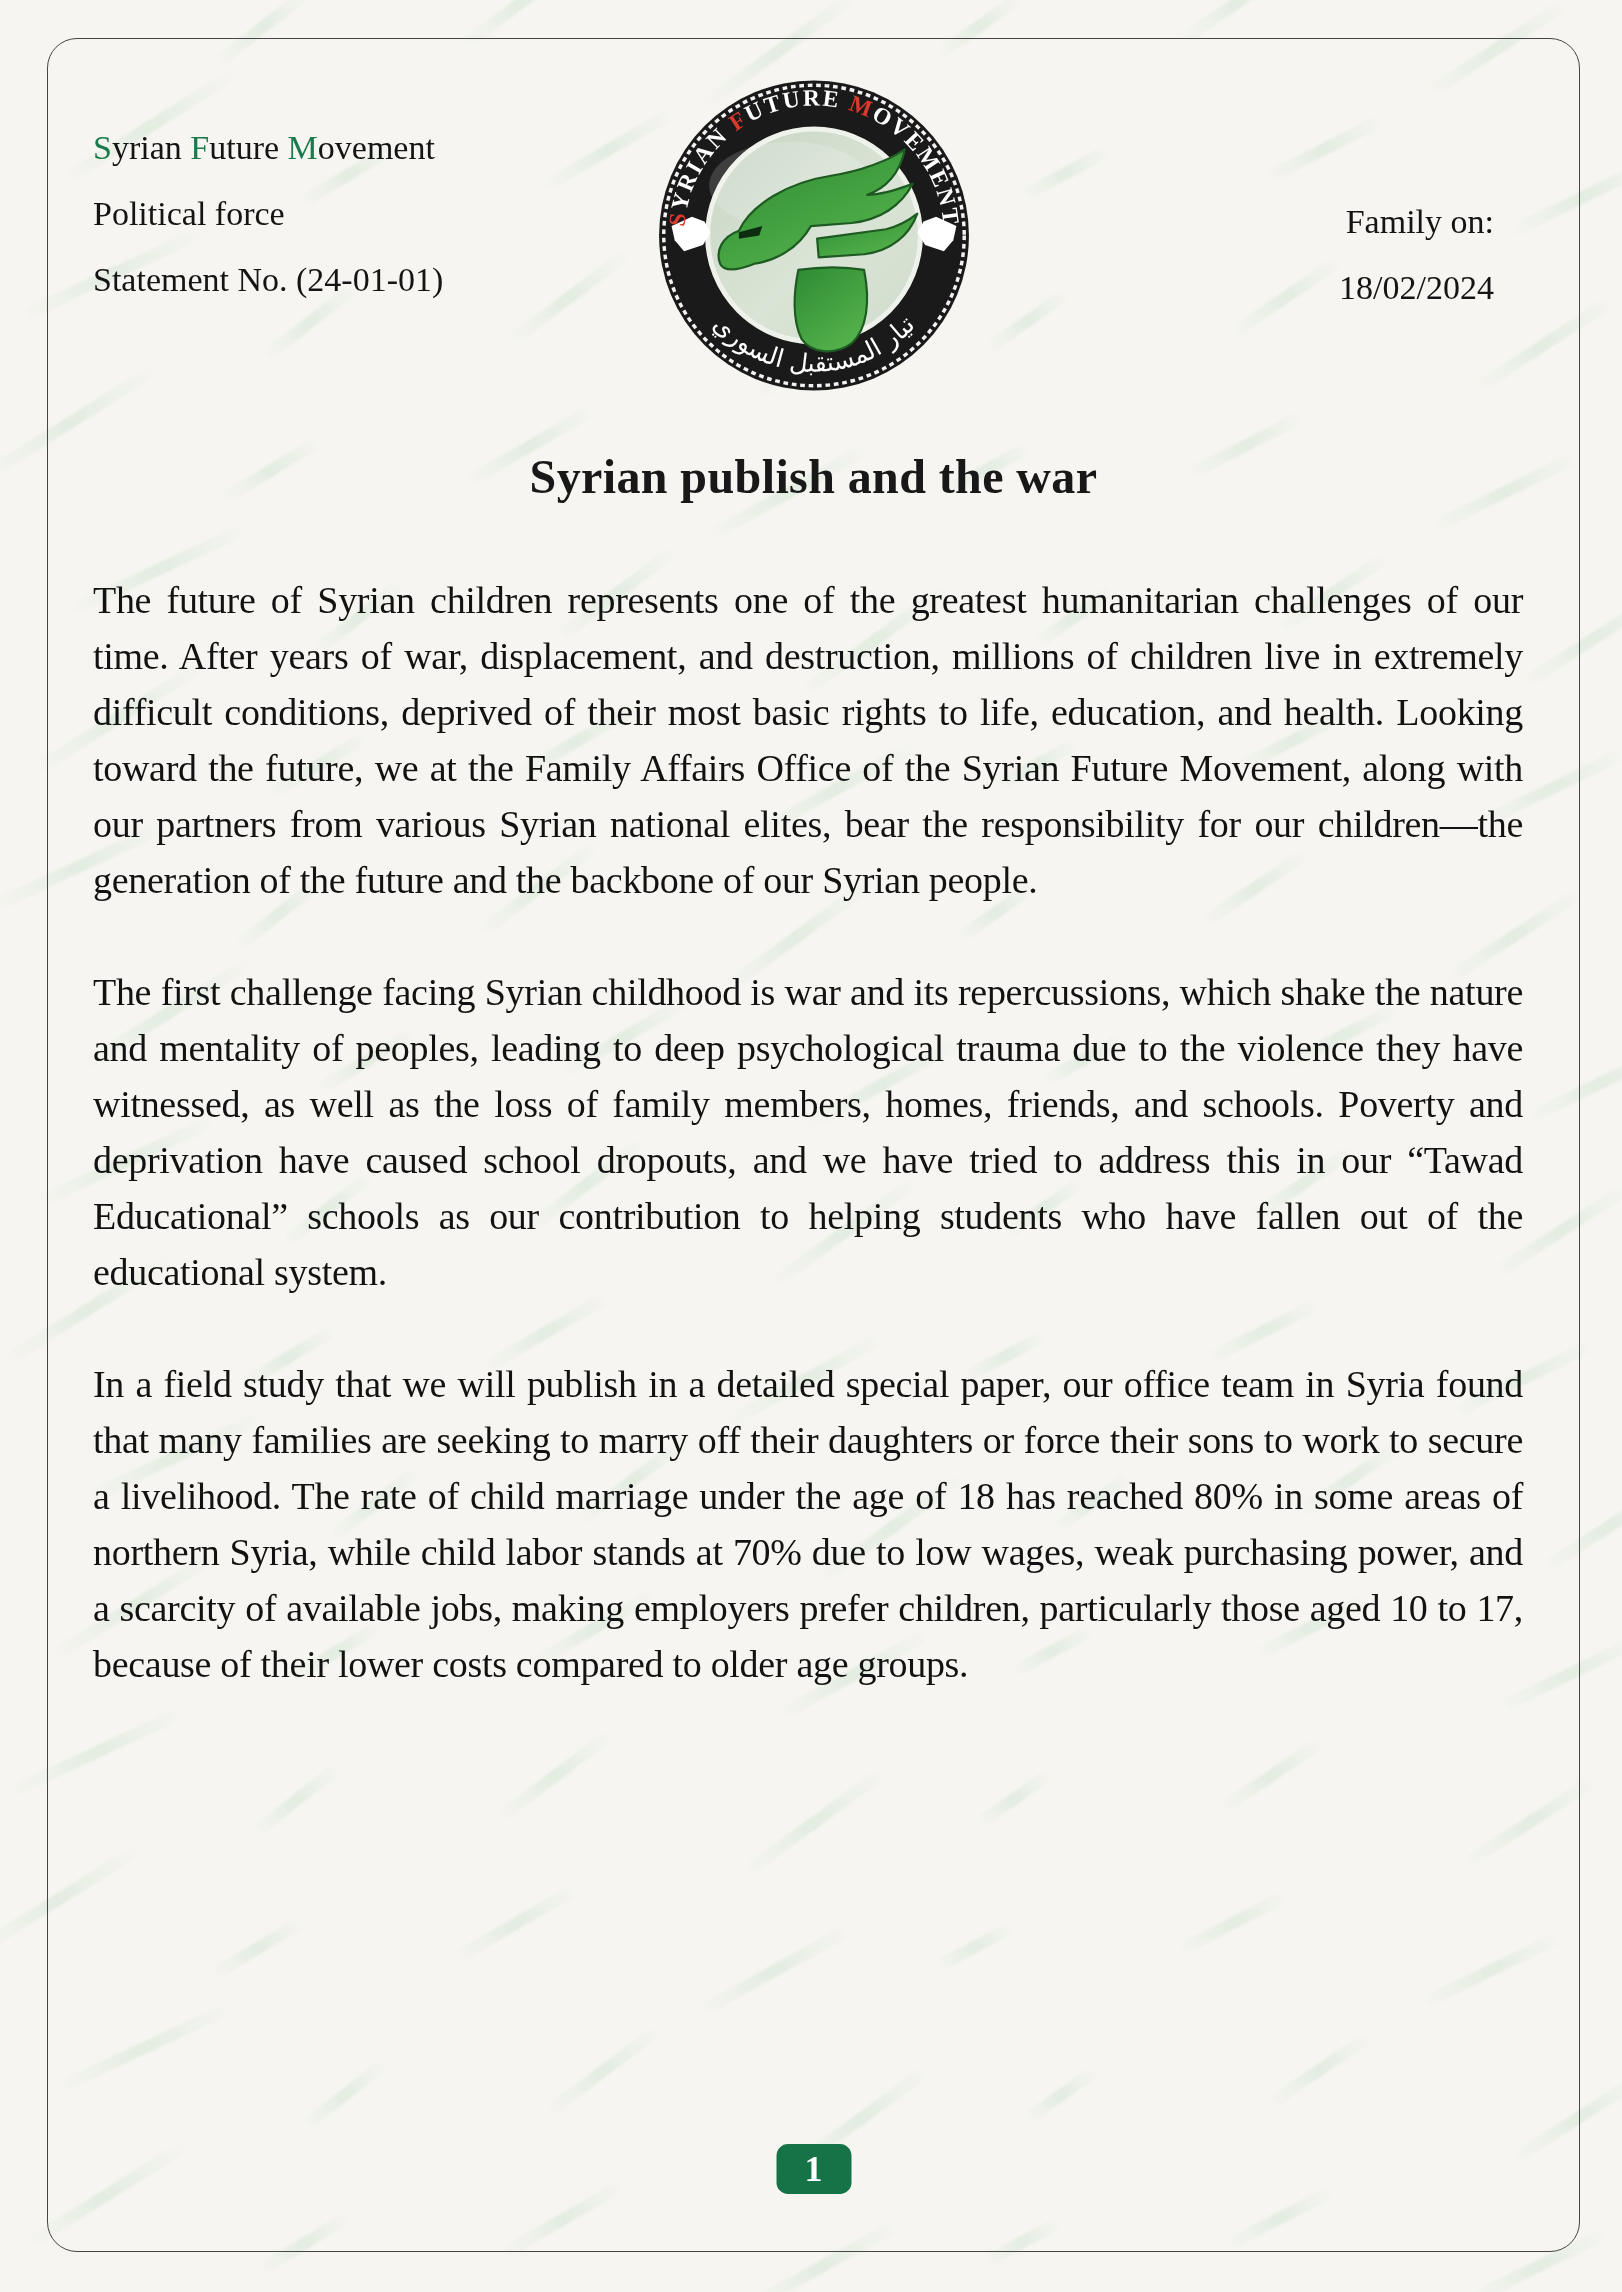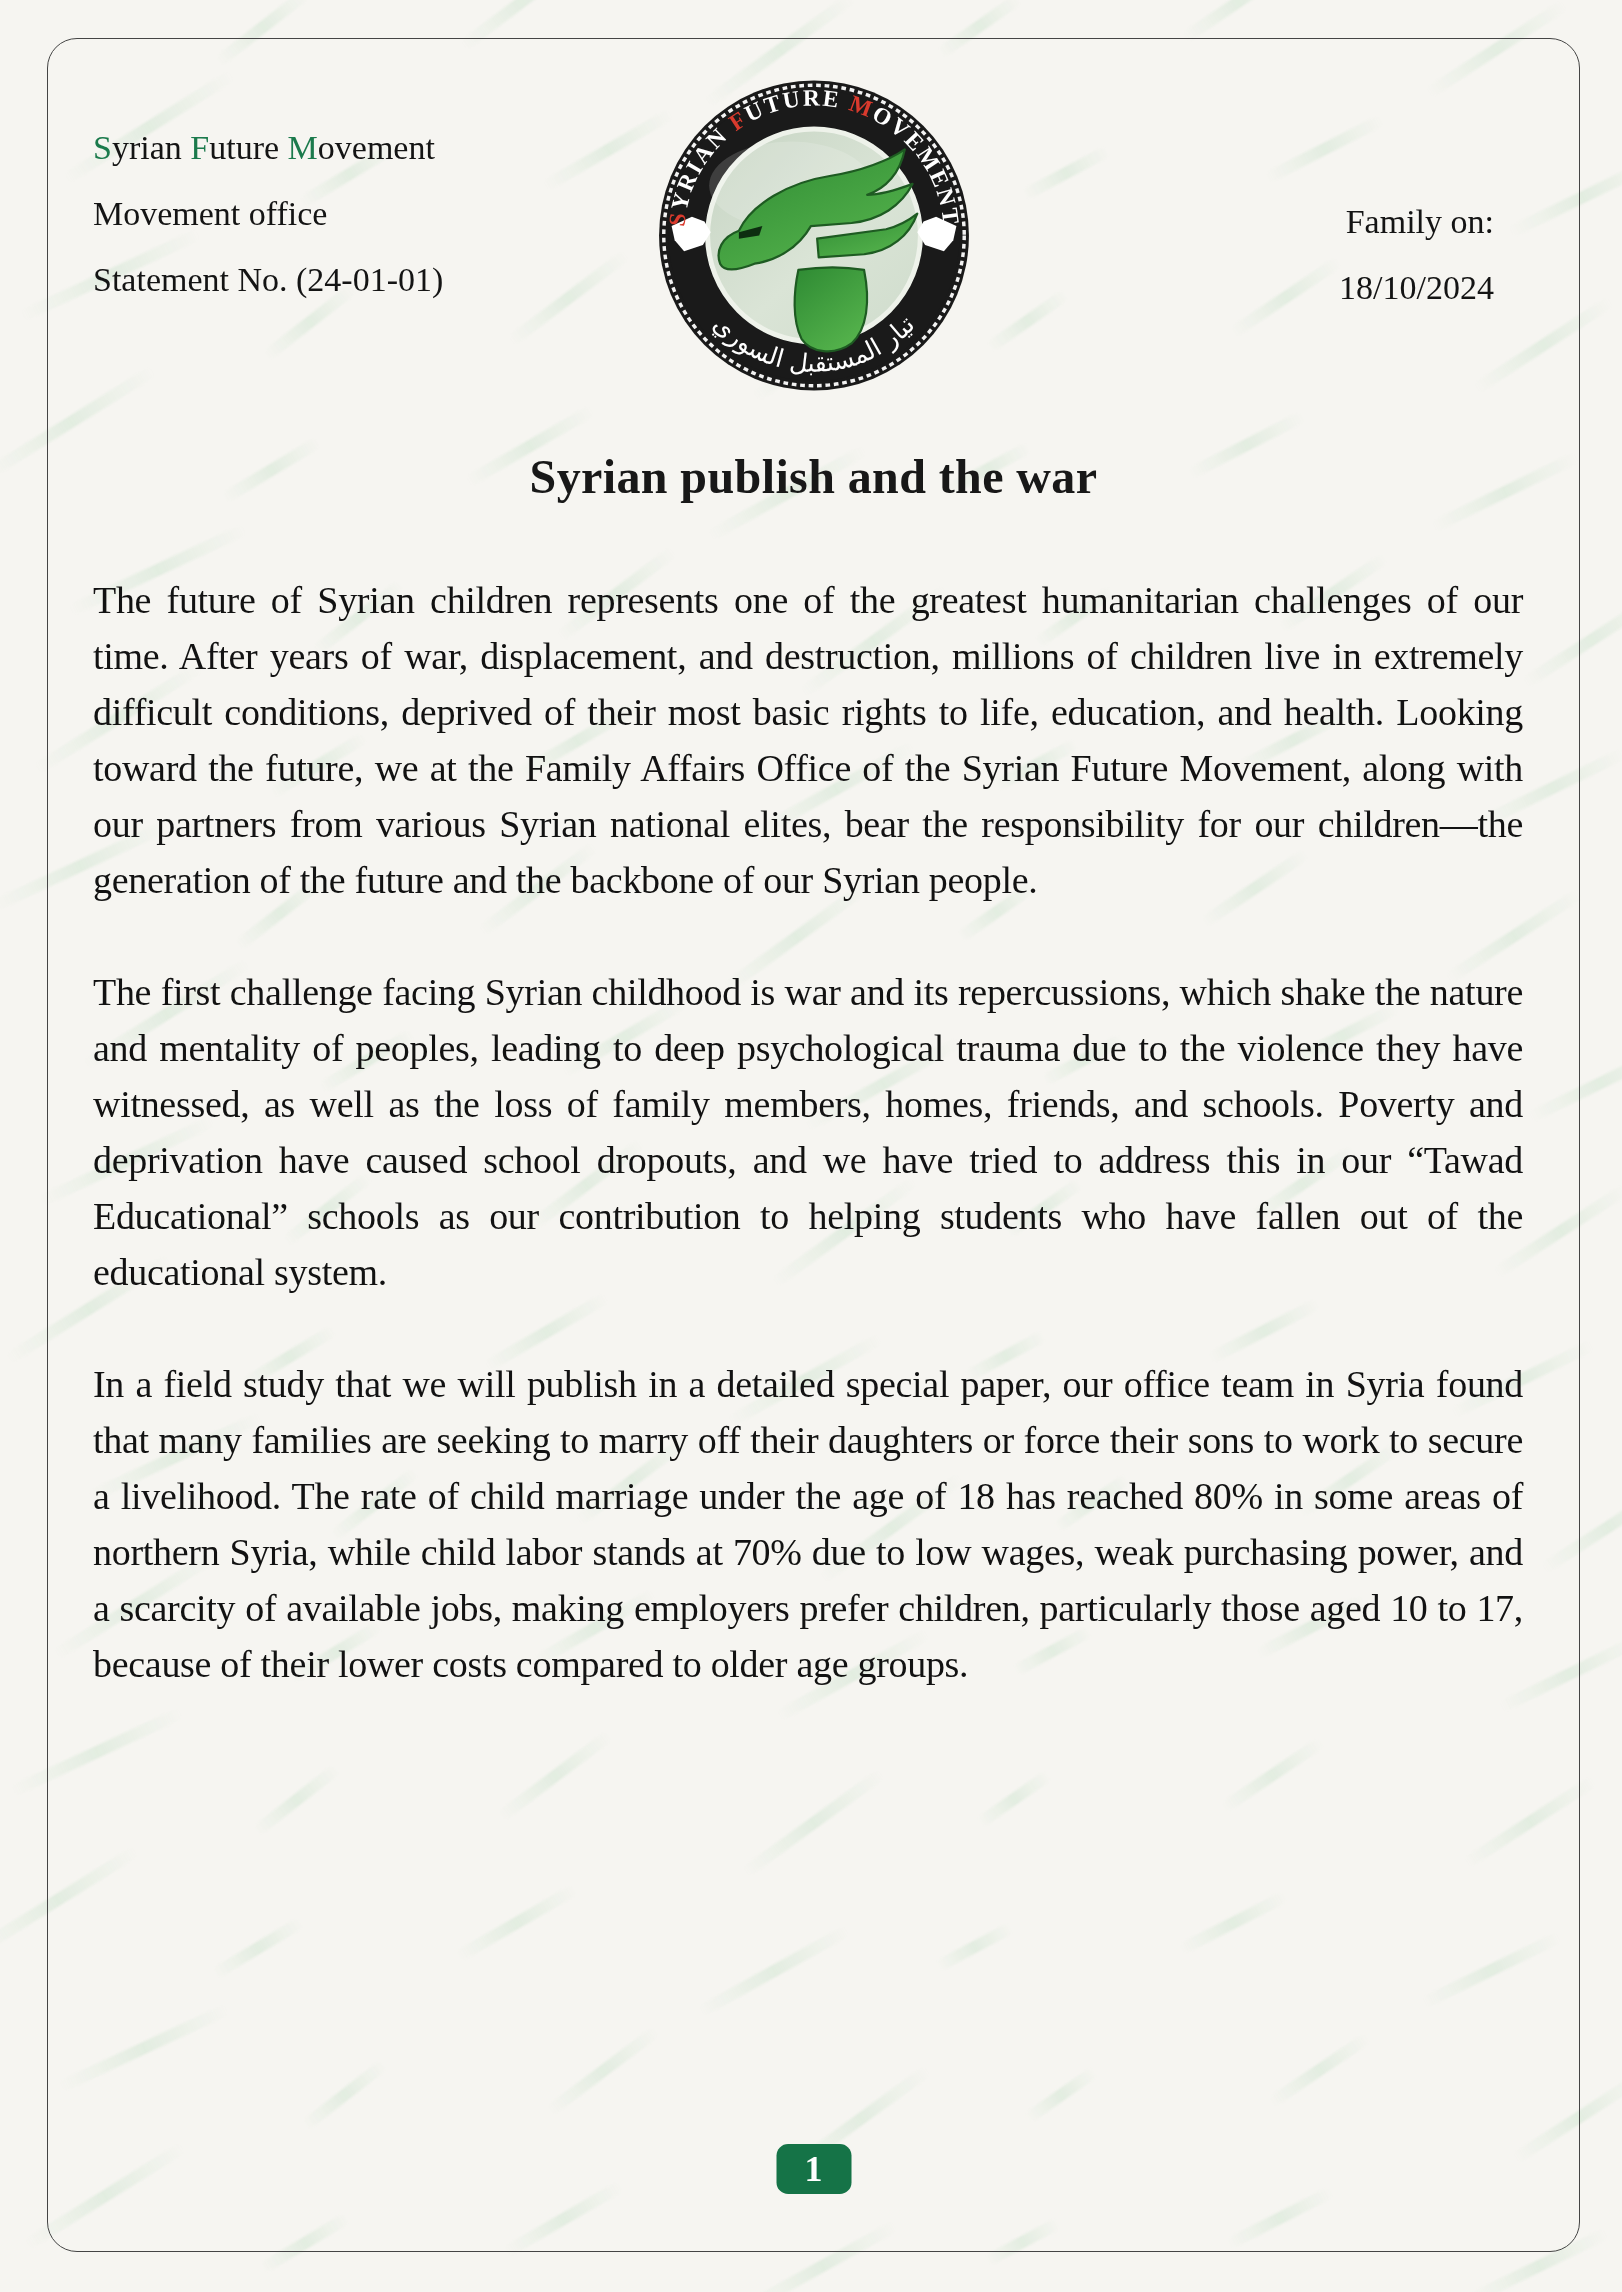--- a/index.html
+++ b/index.html
@@ -177,27 +177,27 @@
       <div class="wm" style="left: 739px; top: 2260px; width: 167px; transform: rotate(-29deg);"></div>
       <div class="wm" style="left: 981px; top: 2236px; width: 83px; transform: rotate(-28deg);"></div>
       <div class="wm" style="left: 1222px; top: 2212px; width: 116px; transform: rotate(-27deg);"></div>
       <div class="wm" style="left: 1464px; top: 2260px; width: 150px; transform: rotate(-26deg);"></div>
     </div>
 
   <div class="card">
 
     <div class="org-block">
       <span class="org-line"><span class="initial">S</span><span>yrian </span><span class="initial">F</span><span>uture </span><span class="initial">M</span><span>ovement</span></span>
-      <span class="org-line">Movement office</span>
+      <span class="org-line">Political force</span>
       <span class="org-line">Statement No. (24-01-01)</span>
     </div>
 
     <div class="issued-block">
       <span class="org-line">Family on:</span>
-      <span class="org-line">18/10/2024</span>
+      <span class="org-line">18/02/2024</span>
     </div>
 
     <div class="logo-wrap">
       <svg viewBox="0 0 200 200" xmlns="http://www.w3.org/2000/svg" xmlns:xlink="http://www.w3.org/1999/xlink">
         <defs>
           <path id="arcTop" d="M 17,100 A 83,83 0 0 1 183,100" fill="none"></path>
           <path id="arcBot" d="M 13,100 A 87,87 0 0 0 187,100" fill="none"></path>
           <linearGradient id="innerGrad" x1="0" y1="0" x2="1" y2="1">
             <stop offset="0" stop-color="#c6d4c3"></stop>
             <stop offset="0.55" stop-color="#dae4d6"></stop>

